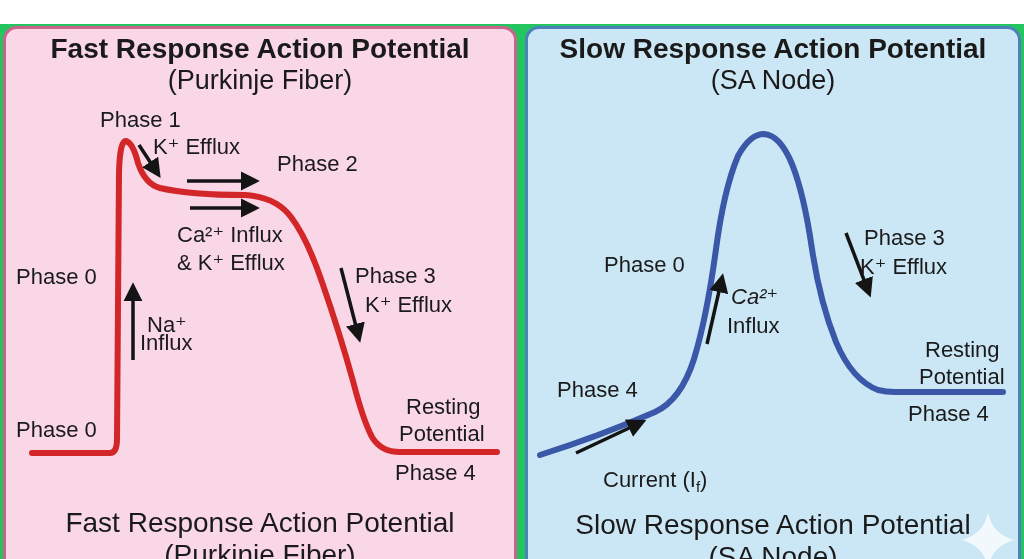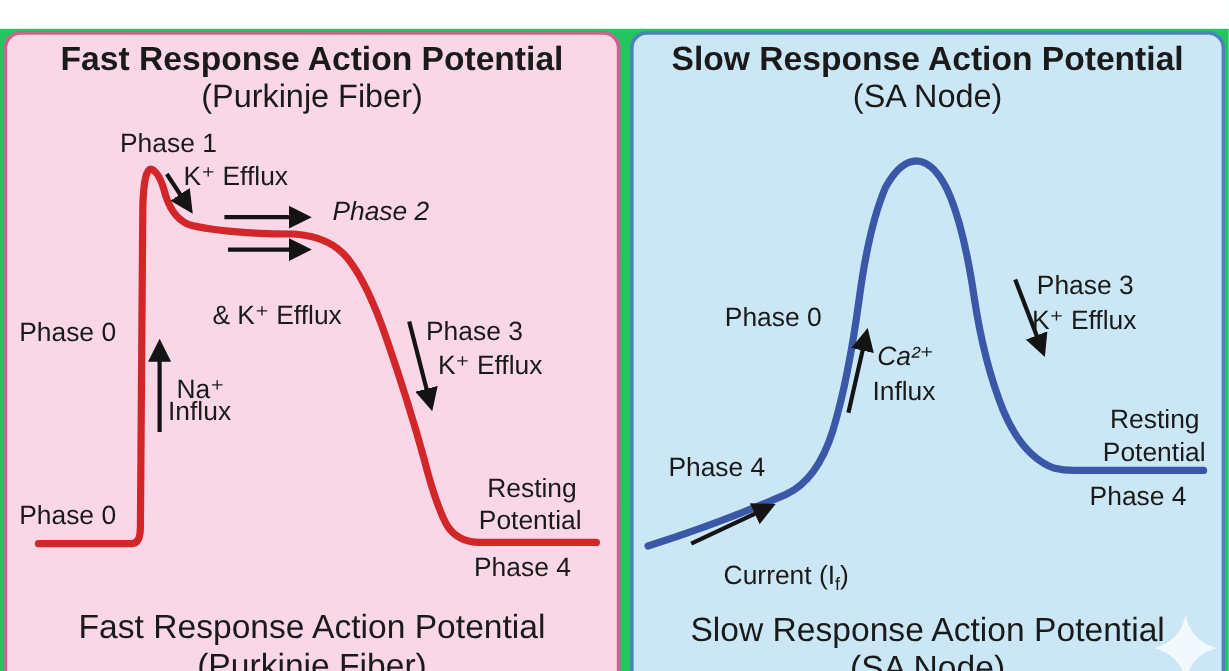--- a/index.html
+++ b/index.html
@@ -73,21 +73,22 @@
 
     <line x1="707" y1="320" x2="722" y2="254" stroke-width="3.5" marker-end="url(#ah)" stroke="#141414"></line>
     <line x1="846" y1="209" x2="869" y2="269" stroke-width="3.5" marker-end="url(#ah)" stroke="#141414"></line>
     <line x1="576" y1="429" x2="642" y2="398" stroke-width="3.5" marker-end="url(#ah)" stroke="#141414"></line>
 
     <path opacity="0.75" d="M 988 488 Q 992 510 1014 516 Q 992 522 988 544 Q 984 522 962 516 Q 984 510 988 488 Z" fill="#ffffff"></path>
   </svg>
 
   <div class="lbl" style="left:100px;top:84px;">Phase 1</div>
   <div class="lbl" style="left:153px;top:111px;">K⁺ Efflux</div>
-  <div class="lbl" style="left:277px;top:140px;font-style:italic;">Phase 2</div>
+  <div class="lbl" style="left:277px;top:128px;">Phase 2</div>
+  <div class="lbl" style="left:177px;top:199px;">Ca²⁺ Influx</div>
   <div class="lbl" style="left:177px;top:227px;">&amp; K⁺ Efflux</div>
   <div class="lbl" style="left:16px;top:241px;">Phase 0</div>
   <div class="lbl" style="left:147px;top:289px;">Na⁺</div>
   <div class="lbl" style="left:140px;top:307px;">Influx</div>
   <div class="lbl" style="left:355px;top:240px;">Phase 3</div>
   <div class="lbl" style="left:365px;top:269px;">K⁺ Efflux</div>
   <div class="lbl" style="left:16px;top:394px;">Phase 0</div>
   <div class="lbl" style="left:406px;top:371px;">Resting</div>
   <div class="lbl" style="left:399px;top:398px;">Potential</div>
   <div class="lbl" style="left:395px;top:437px;">Phase 4</div>

